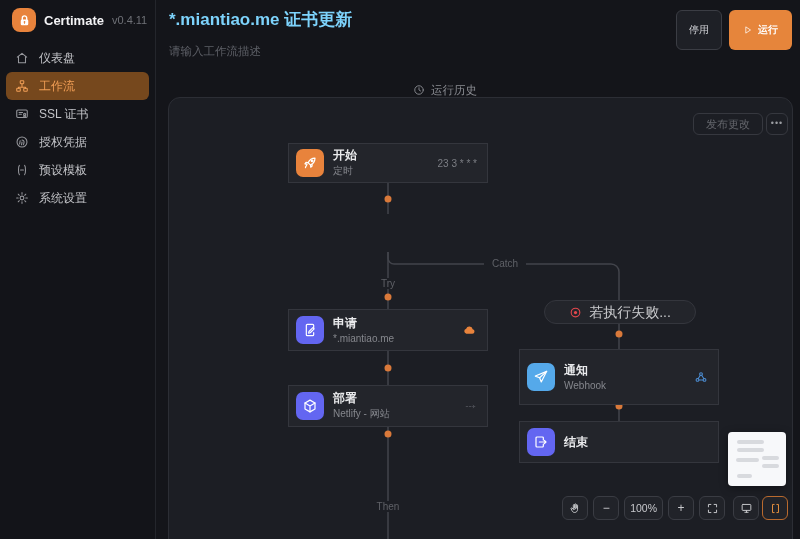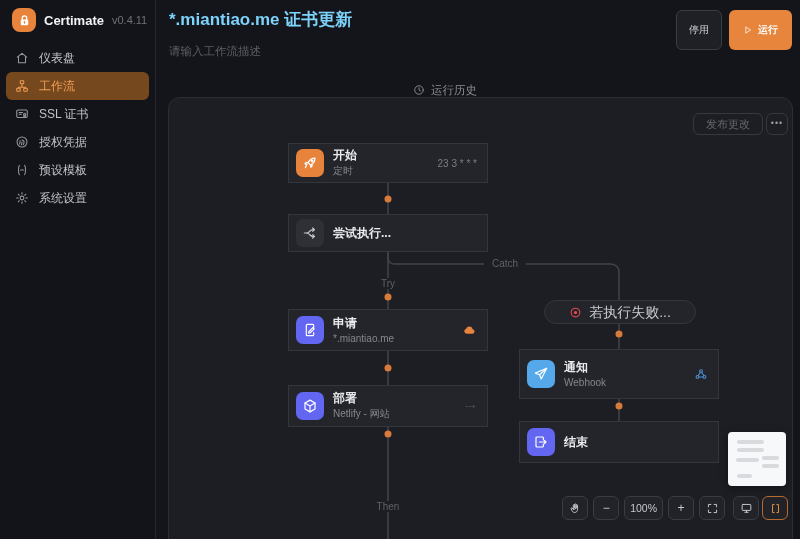--- a/index.html
+++ b/index.html
@@ -68,21 +68,21 @@
   .node-texts { min-width:0; }
   .node-title { font-size:12px; font-weight:600; color:#e9eaec; line-height:1.2; }
   .node-sub { font-size:10px; color:#85878d; margin-top:2px; }
   .node-meta { margin-left:auto; font-size:10px; color:#7c7e84; white-space:nowrap; }
   .node-meta-icon { margin-left:auto; display:flex; }
 
   .node-start  { left:119px; top:45px;  height:40px; }
   .node-try    { left:119px; top:116px; height:38px; }
   .node-apply  { left:119px; top:211px; height:42px; }
   .node-deploy { left:119px; top:287px; height:42px; }
-  .node-notify { left:350px; top:251px; height:50px; }
+  .node-notify { left:350px; top:251px; height:56px; }
   .node-end    { left:350px; top:323px; height:42px; }
   .node-catch  { left:375px; top:202px; width:152px; height:24px; border-radius:12px;
     justify-content:center; gap:7px; padding:0 10px; }
   .node-catch .node-title { font-weight:normal; font-size:14px; color:#c9cacd; }
 
   .icon-orange { background:#e8833c; }
   .icon-gray   { background:#2e3036; color:#c9cacd; }
   .icon-indigo { background:#6366f1; }
   .icon-blue   { background:#55a9ea; }
 
@@ -237,33 +237,20 @@
               <circle cx="15.2" cy="8.9" r="1.2"></circle>
             </svg>
         </div>
         <div class="node-texts">
           <div class="node-title">开始</div>
           <div class="node-sub">定时</div>
         </div>
         <div class="node-meta">23 3 * * *</div>
       </div>
 
-      <div class="node node-try">
-        <div class="node-icon icon-gray">
-          <svg class="ic" viewBox="0 0 24 24" stroke-width="1.7">
-              <path d="M3.5 12h4c2 0 3-1.6 4.5-3C13.3 7.6 14.5 7 16.5 7h2"></path>
-              <path d="M7.5 12c2 0 3 1.6 4.5 3 1.3 1.4 2.5 2 4.5 2h2"></path>
-              <path d="M16 4.5 18.5 7 16 9.5"></path>
-              <path d="M16 14.5 18.5 17 16 19.5"></path>
-            </svg>
-        </div>
-        <div class="node-texts">
-          <div class="node-title">尝试执行...</div>
-        </div>
-      </div>
 
       <div class="node node-apply">
         <div class="node-icon icon-indigo">
           <svg class="ic" viewBox="0 0 24 24" stroke-width="1.7">
               <path d="M17.5 9V5A1.5 1.5 0 0 0 16 3.5H8A1.5 1.5 0 0 0 6.5 5v14A1.5 1.5 0 0 0 8 20.5h8a1.5 1.5 0 0 0 1.5-1.5v-3"></path>
               <path d="M10.5 14.2 16.3 8.4l1.9 1.9-5.8 5.8-2.5.6z"></path>
             </svg>
         </div>
         <div class="node-texts">
           <div class="node-title">申请</div>

